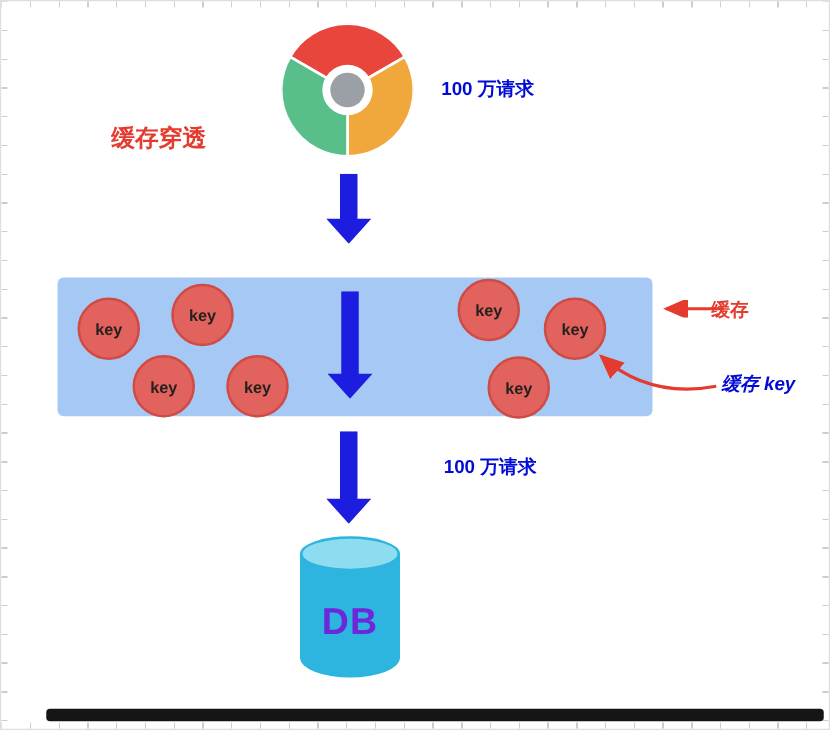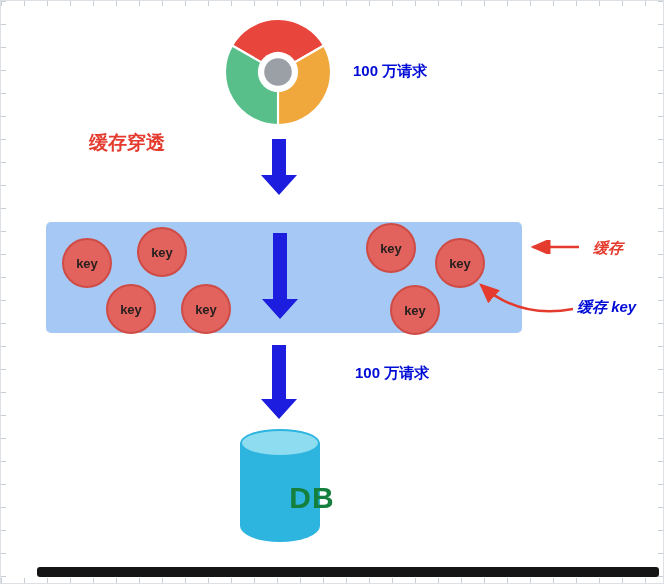--- a/index.html
+++ b/index.html
@@ -34,24 +34,24 @@
     left: 36px; bottom: 6px;
     width: 622px; height: 10px;
     background: #151515;
     border-radius: 3px;
   }
 
   .label { position: absolute; font-weight: bold; white-space: nowrap; }
   .blue-text { color: var(--text-blue, #000bd6); font-size: 15px; text-align: right; }
   .red-text  { color: var(--text-red, #e43b2e); }
 
-  .title-label   { left: 88px;  top: 97px;  font-size: 19px; margin-top: 32px; }
+  .title-label   { left: 88px;  top: 97px;  font-size: 19px; }
   .top-req-label { left: 352px; top: 61px; }
   .bot-req-label { left: 354px; top: 363px; }
-  .cache-label   { left: 592px; top: 238px; font-size: 15px; font-style: italic; }
+  .cache-label   { left: 568px; top: 238px; font-size: 15px; }
   .cachekey-label{ left: 576px; top: 297px; font-size: 15px; font-style: italic; }
 
   .chrome { position: absolute; left: 224px; top: 18px; width: 106px; height: 106px; }
 
   .cache-rect {
     position: absolute;
     left: 45px; top: 221px;
     width: 476px; height: 111px;
     background: var(--cache-fill, #a5c9f4);
     border-radius: 5px;
@@ -79,21 +79,21 @@
   }
   .db-top {
     position: absolute; left: 0; top: 0; width: 80px; height: 28px;
     background: var(--db-top-fill, #8edcf0);
     border-radius: 50%;
     border: 2px solid var(--db-fill, #2db4df);
   }
   .db-label {
     position: absolute; left: 0; top: 52px; width: 100%;
     text-align: center;
-    color: #15803d; font-size: 30px; font-weight: bold; letter-spacing: 1px; margin-left: 32px;
+    color: #6d28d9; font-size: 30px; font-weight: bold; letter-spacing: 1px;
   }
 </style>
 </head>
 <body>
 
 <div class="canvas">
 
   <svg width="0" height="0" style="position:absolute">
     <defs>
       <marker id="redhead" markerWidth="9" markerHeight="8" refX="7" refY="3.5" orient="auto">

